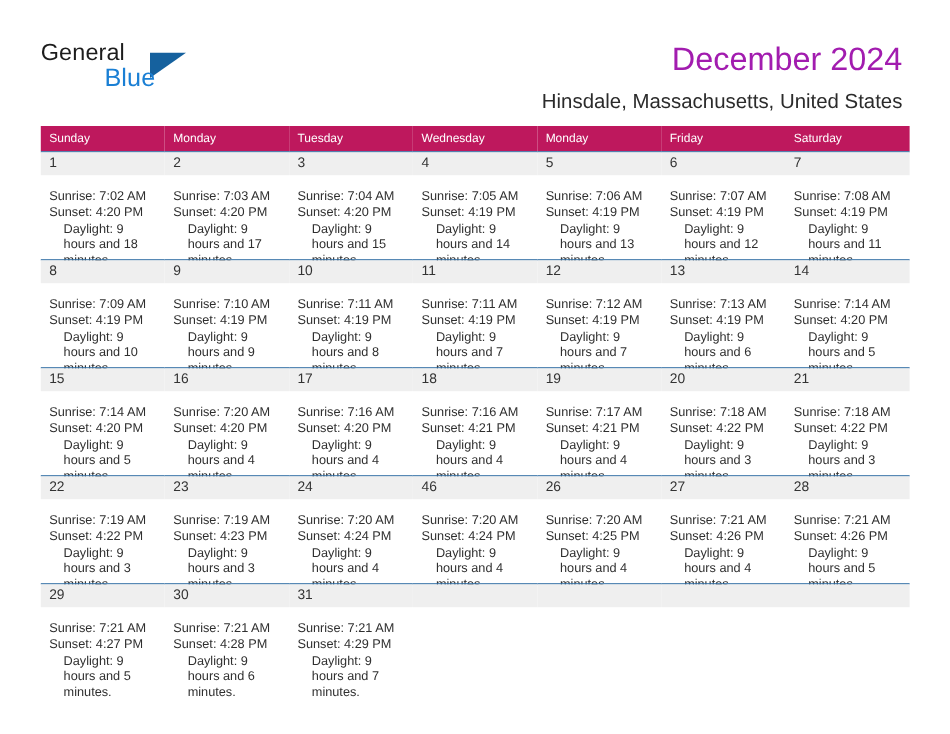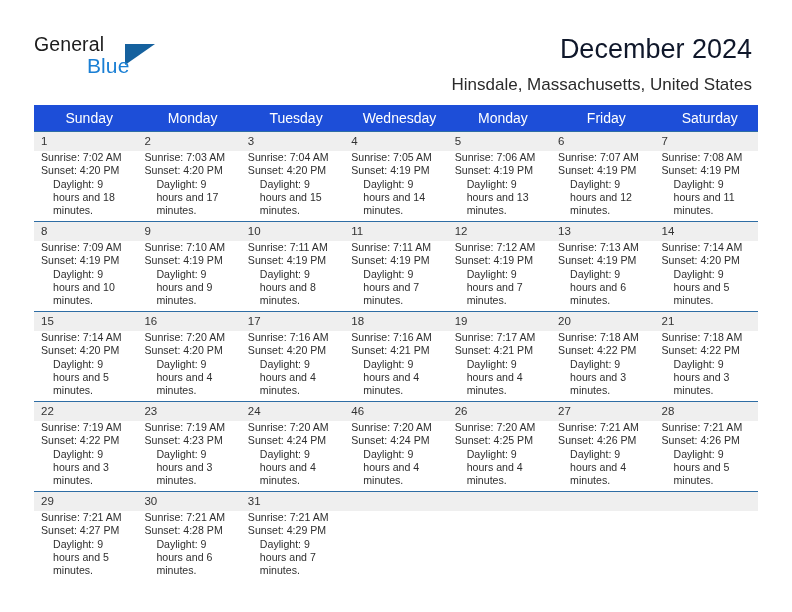--- a/index.html
+++ b/index.html
@@ -63,21 +63,21 @@
     border-left: 30px solid #15619e;
     border-bottom: 21px solid transparent;
   }
 
   .title {
     position: absolute;
     right: 40px;
     top: 34px;
     font-size: 27px;
     font-weight: normal;
-    color: #0f172a;
+    color: #a21caf;
     text-align: right;
     white-space: nowrap;
   }
   .subtitle {
     position: absolute;
     right: 40px;
     top: 75px;
     font-size: 17px;
     color: #2b2b2b;
     text-align: right;
@@ -87,25 +87,25 @@
   
   .calendar {
     position: absolute;
     left: 34px;
     top: 105px;
     width: 724px;
     border-collapse: collapse;
     table-layout: fixed;
   }
   .calendar th {
-    background: #1d4ed8;
+    background: #be185d;
     color: #ffffff;
-    font-size: 14px;
+    font-size: 10px;
     font-weight: normal;
-    text-align: center;
+    text-align: left;
     padding: 5px 0 5px 7px;
     height: 9px;
     border: none;
   }
   .calendar td {
     vertical-align: top;
     padding: 0;
     border: none;
     width: 103.42px;
     height: 90px;
@@ -122,21 +122,21 @@
     color: #333333;
     padding: 3px 0 3px 7px;
     height: 13px;
     box-sizing: content-box;
     line-height: 13px;
   }
   .cell.empty .daynum {
     color: transparent;
   }
   .info {
-    padding: 0 5px 0 7px;
+    padding: 12px 5px 0 7px;
     font-size: 10.6px;
     line-height: 13.3px;
     color: #2f2f2f;
   }
   .info div {
     white-space: nowrap;
   }
   .info .wrap {
     white-space: normal;
     margin-left: 12px;

